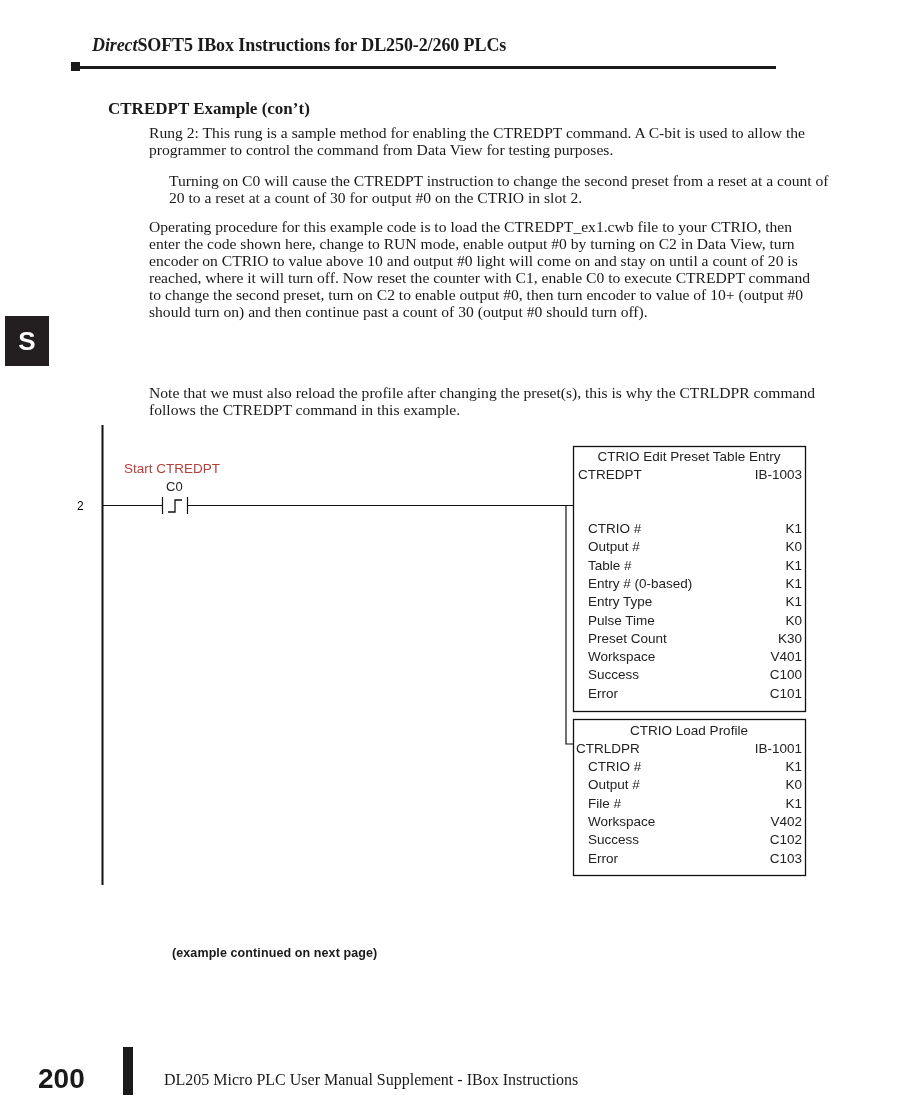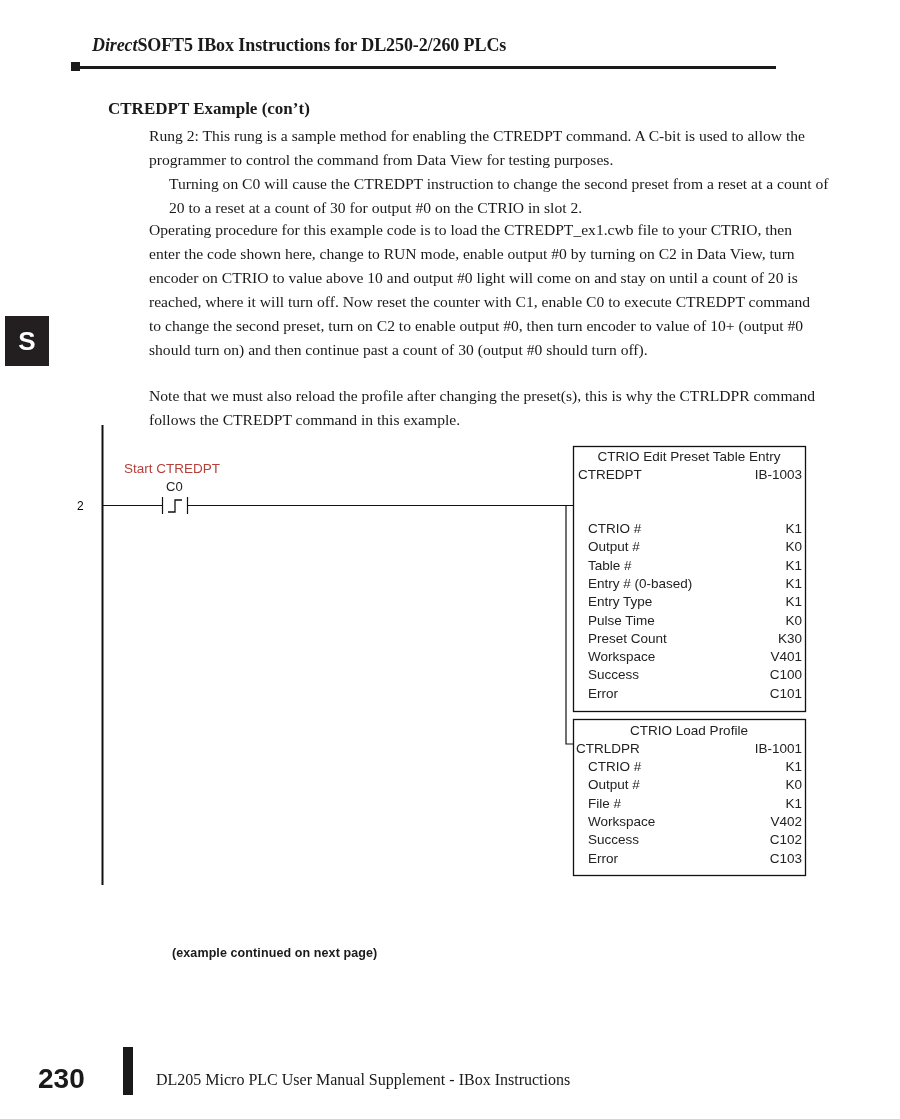--- a/index.html
+++ b/index.html
@@ -11,34 +11,34 @@
     .hdr-title { position: absolute; left: 92px; top: 35px; font-size: 18px; font-weight: bold; letter-spacing: -0.1px; }
     .hdr-title .italic { font-style: italic; margin-top: 48px; }
     .hdr-rule { position: absolute; left: 76px; top: 66px; width: 700px; height: 3px; background: #1a1a1a; }
     .hdr-sq { position: absolute; left: 71px; top: 62px; width: 9px; height: 9px; background: #1a1a1a; }
 
     
     .side-tab { position: absolute; left: 5px; top: 316px; width: 44px; height: 50px; background: #231f20; color: #fff; font-size: 26px; font-weight: bold; text-align: center; line-height: 50px; }
 
     
     .sec-title { position: absolute; left: 108px; top: 99px; font-size: 17px; font-weight: bold; }
-    .para { position: absolute; left: 149px; width: 670px; font-size: 15.6px; line-height: 24px; margin: 0; }
+    .para { position: absolute; left: 149px; width: 670px; font-size: 15.6px; line-height: 17px; margin: 0; }
 
     
     .ladder { position: absolute; left: 0; top: 0; width: 900px; height: 1119px; }
     .rung-num { font-size: 12px; }
     .lbl-red { fill: #b5403a; }
     .box-text { font-size: 13.5px; fill: #222; }
 
     .note { position: absolute; left: 172px; top: 914px; font-size: 12.5px; font-weight: bold; letter-spacing: 0.1px; margin-top: 32px; }
 
     
     .pg-num { position: absolute; left: 38px; top: 1063px; font-size: 28px; font-weight: bold; }
     .pg-bar { position: absolute; left: 123px; top: 1047px; width: 10px; height: 48px; background: #1a1a1a; }
-    .pg-text { position: absolute; left: 156px; top: 1071px; font-size: 16px; }
+    .pg-text { position: absolute; left: 164px; top: 1071px; font-size: 16px; }
   </style>
 </head>
 <body>
 
 <div class="hdr-title serif">
   <span class="italic">Direct</span><span>SOFT5 IBox Instructions for DL250-2/260 PLCs</span>
 </div>
 <div class="hdr-sq"></div>
 <div class="hdr-rule"></div>
 
@@ -116,15 +116,15 @@
         <text class="box-text sans" x="588" y="844.2">Success</text>
         <text class="box-text sans" x="802" y="844.2" text-anchor="end">C102</text>
         <text class="box-text sans" x="588" y="862.5">Error</text>
         <text class="box-text sans" x="802" y="862.5" text-anchor="end">C103</text>
       </g>
   </g>
 </svg>
 
 <div class="note sans">(example continued on next page)</div>
 
-<div class="pg-num sans">230</div>
+<div class="pg-num sans">200</div>
 <div class="pg-bar"></div>
 <div class="pg-text serif">DL205 Micro PLC User Manual Supplement - IBox Instructions</div>
 
 </body></html>

